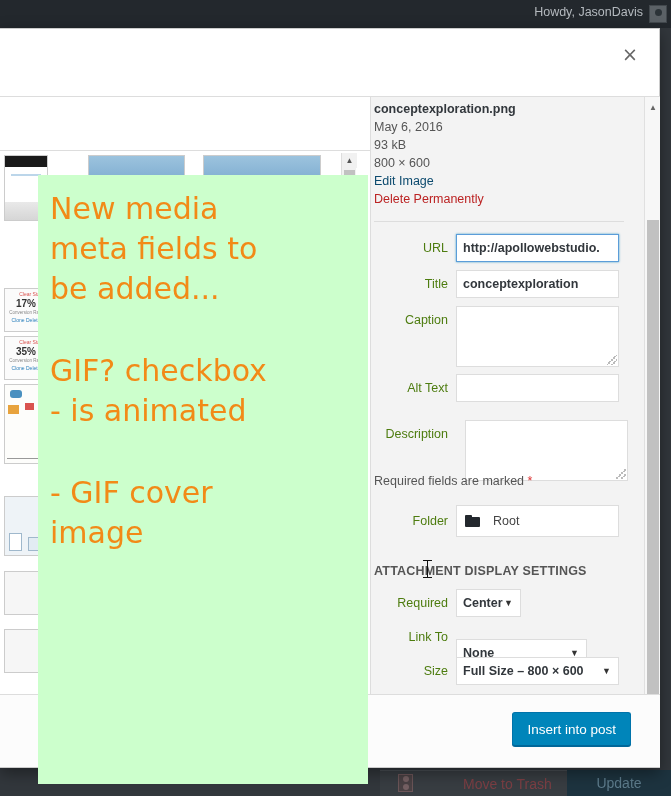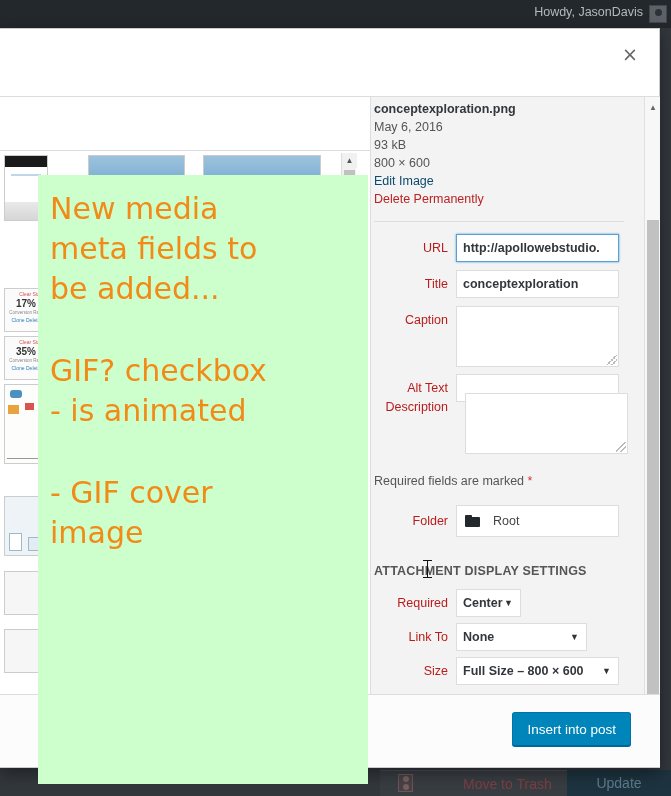--- a/index.html
+++ b/index.html
@@ -298,21 +298,21 @@
   .field-row {
     position: absolute;
     left: 0; width: 258px;
     display: flex;
   }
   .field-label {
     width: 85px;
     text-align: right;
     padding-right: 8px;
     font-size: 12.5px;
-    color: #b91c1c;
+    color: #4d7c0f;
     line-height: 28px;
   }
   .field-label.tall { line-height: 20px; padding-top: 4px; }
   .f-input {
     width: 163px; height: 28px;
     border: 1px solid #ddd;
     background: #fff;
     font-size: 12.5px;
     font-weight: bold;
     color: #32373c;
@@ -588,21 +588,21 @@
           <div class="f-area" style="height:61px;">
               <div class="grip"></div>
             </div>
         </div>
 
         <div class="field-row" style="top:277px;">
           <div class="field-label">Alt Text</div>
           <div class="f-input"></div>
         </div>
 
-        <div class="field-row" style="top:296px;gap:9px;">
+        <div class="field-row" style="top:323px;gap:9px;">
           <div class="field-label tall">Description</div>
           <div class="f-area" style="height:61px;">
               <div class="grip"></div>
             </div>
         </div>
 
         <div class="required-note" style="top:377px;">
           <span>Required fields are marked </span><span class="star">*</span>
         </div>
 
@@ -619,21 +619,21 @@
         <div class="field-row" style="top:492px;">
           <div class="field-label">Required</div>
           <div class="f-select" style="width:65px;">
             <span>Center</span>
             <span class="caret">▼</span>
           </div>
         </div>
 
         <div class="field-row" style="top:526px;">
           <div class="field-label">Link To</div>
-          <div class="f-select" style="width:131px;">
+          <div class="f-select" style="width:131px;margin-top:16px;">
             <span>None</span>
             <span class="caret">▼</span>
           </div>
         </div>
 
         <div class="field-row" style="top:560px;">
           <div class="field-label">Size</div>
           <div class="f-select" style="width:163px;">
             <span>Full Size – 800 × 600</span>
             <span class="caret">▼</span>

